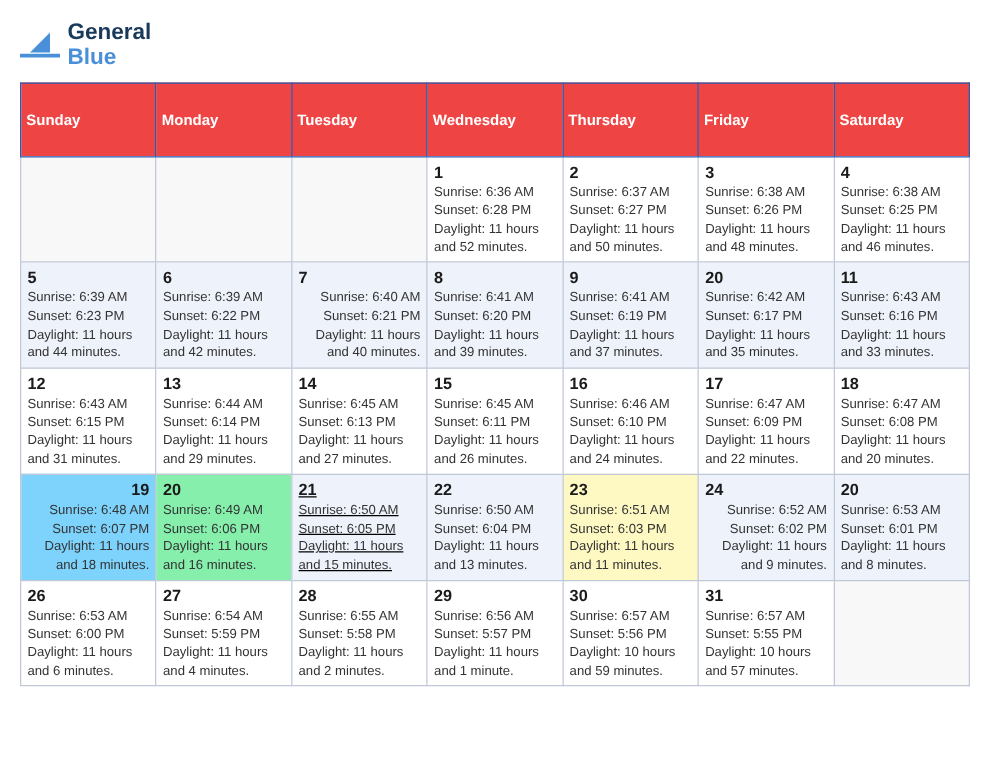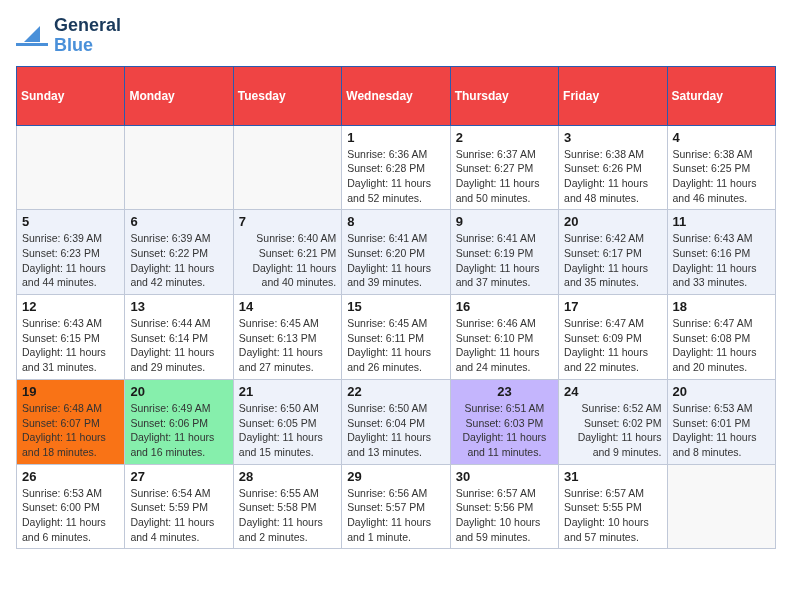--- a/index.html
+++ b/index.html
@@ -218,45 +218,45 @@
 Daylight: 11 hours and 22 minutes.</div>
         </td>
         <td>
           <div class="day-num">18</div>
           <div class="day-info" style="white-space: pre-line;">Sunrise: 6:47 AM
 Sunset: 6:08 PM
 Daylight: 11 hours and 20 minutes.</div>
         </td>
       </tr>
       <tr>
-        <td style="background: #f97316;">
+        <td style="background: #7dd3fc; text-align: right;">
           <div class="day-num">19</div>
           <div class="day-info" style="white-space: pre-line;">Sunrise: 6:48 AM
 Sunset: 6:07 PM
 Daylight: 11 hours and 18 minutes.</div>
         </td>
         <td style="background: #86efac;">
           <div class="day-num">20</div>
           <div class="day-info" style="white-space: pre-line;">Sunrise: 6:49 AM
 Sunset: 6:06 PM
 Daylight: 11 hours and 16 minutes.</div>
         </td>
-        <td style="background: rgb(238, 242, 250);">
+        <td style="background: rgb(238, 242, 250); text-decoration: underline;">
           <div class="day-num">21</div>
           <div class="day-info" style="white-space: pre-line;">Sunrise: 6:50 AM
 Sunset: 6:05 PM
 Daylight: 11 hours and 15 minutes.</div>
         </td>
         <td style="background: rgb(238, 242, 250);">
           <div class="day-num">22</div>
           <div class="day-info" style="white-space: pre-line;">Sunrise: 6:50 AM
 Sunset: 6:04 PM
 Daylight: 11 hours and 13 minutes.</div>
         </td>
-        <td style="background: #c4b5fd; text-align: center;">
+        <td style="background: #fef9c3;">
           <div class="day-num">23</div>
           <div class="day-info" style="white-space: pre-line;">Sunrise: 6:51 AM
 Sunset: 6:03 PM
 Daylight: 11 hours and 11 minutes.</div>
         </td>
         <td style="background: rgb(238, 242, 250);">
           <div class="day-num">24</div>
           <div class="day-info" style="white-space: pre-line; text-align: right;">Sunrise: 6:52 AM
 Sunset: 6:02 PM
 Daylight: 11 hours and 9 minutes.</div>

